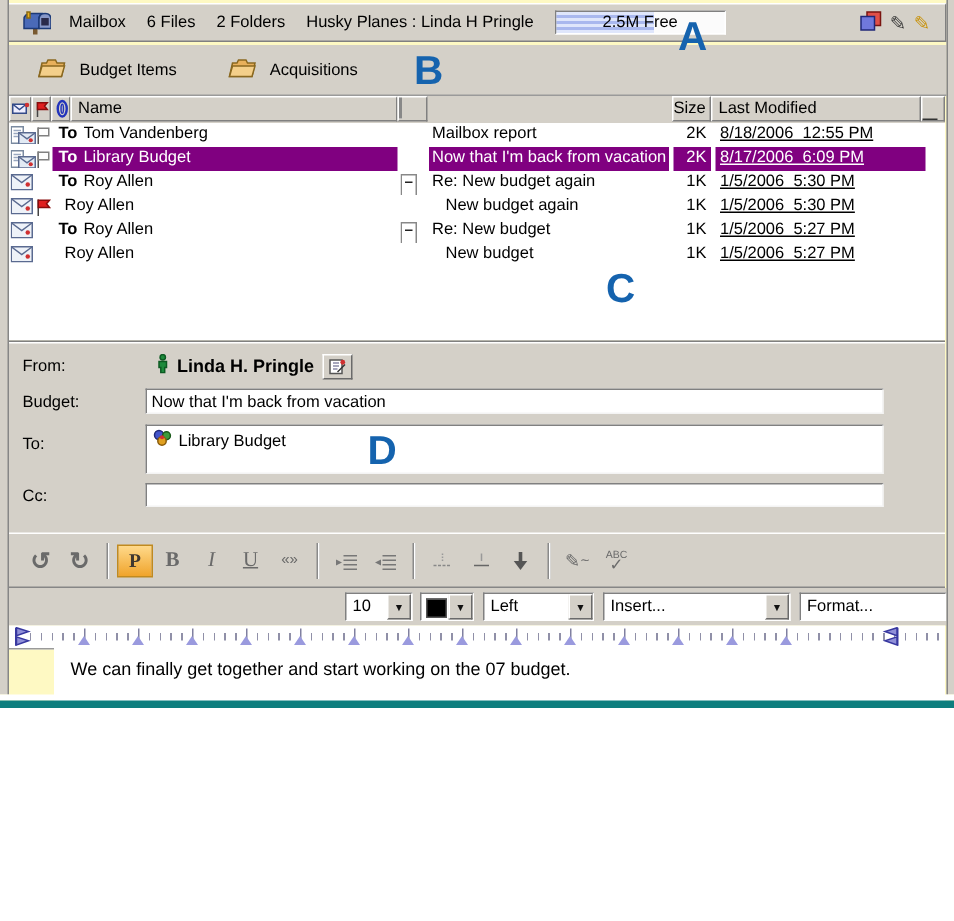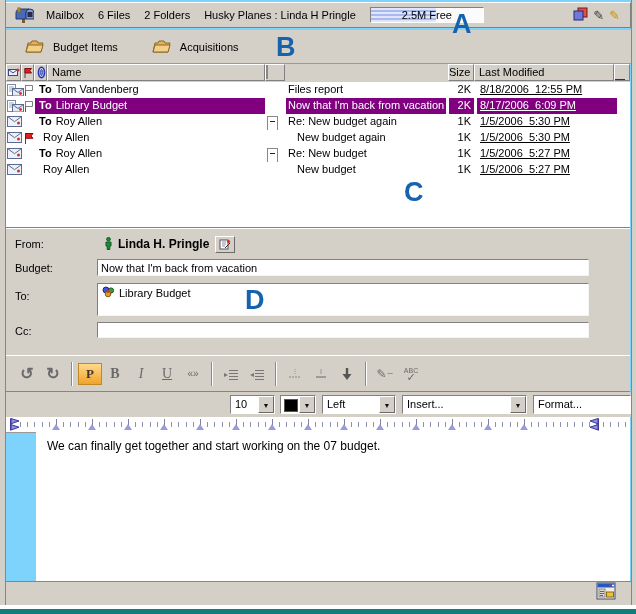--- a/index.html
+++ b/index.html
@@ -1,16 +1,16 @@
 <!DOCTYPE html>
 <html><head>
 <meta charset="utf-8">
 <style>
   html,body{margin:0;padding:0;background:#fff;}
-  .window{position:relative;width:636px;height:614px;background:#7dd3fc;overflow:hidden;
+  .window{position:relative;width:636px;height:472px;background:#fef9c3;overflow:hidden;
     font-family:"Liberation Sans",sans-serif;font-size:11px;color:#000;}
   
   .edge-left{position:absolute;left:0;top:0;bottom:9px;width:5px;background:#d4d0c8;border-right:1px solid #868686;z-index:6;}
   .edge-right{position:absolute;right:0;top:0;bottom:9px;width:4px;background:#d4d0c8;border-left:1px solid #868686;z-index:6;}
   .bottom-white{position:absolute;left:0;right:0;bottom:5px;height:4px;background:#fff;z-index:6;}
   .desktop-edge{position:absolute;left:0;right:0;bottom:0;height:5px;background:#0e7e7e;z-index:6;}
   
   .topbar{position:absolute;left:5px;right:5px;top:2px;height:26px;background:#d4d0c8;
     border:1px solid;border-color:#fff #808080 #808080 #fff;display:flex;align-items:center;box-sizing:border-box;}
   .topbar .t{margin-right:14px;white-space:nowrap;}
@@ -196,21 +196,21 @@
             <rect x="5.5" y="4.5" width="11" height="7.5" fill="#e2eaf4" stroke="#5a6a90"></rect>
             <path d="M5.5 4.5l5.5 4 5.5-4" fill="none" stroke="#5a6a90"></path>
             <circle cx="13.5" cy="9.5" r="1.4" fill="#d03030"></circle>
           </svg></span>
       <span class="c-flag"><svg width="11" height="13" viewBox="0 0 11 13">
             <path d="M1.5 1 v11" stroke="#555"></path>
             <path d="M1.5 1.5 h7 v5 h-7 z" fill="#fdfdfd" stroke="#808080"></path>
           </svg></span>
       <span class="c-name"><b>To</b><span>Tom Vandenberg</span></span>
 
-      <span class="c-subj">Files report</span>
+      <span class="c-subj">Mailbox report</span>
       <span class="c-size">2K</span>
       <span class="c-date">8/18/2006  12:55 PM</span>
     </div>
       <div class="mrow sel">
       <span class="c-icon"><svg width="17" height="13" viewBox="0 0 17 13">
             <rect x="0.5" y="0.5" width="8" height="11" fill="#fff" stroke="#7a8aa0"></rect>
             <path d="M2 3h5M2 5h5M2 7h4" stroke="#9aa8c0"></path>
             <rect x="5.5" y="4.5" width="11" height="7.5" fill="#e2eaf4" stroke="#5a6a90"></rect>
             <path d="M5.5 4.5l5.5 4 5.5-4" fill="none" stroke="#5a6a90"></path>
             <circle cx="13.5" cy="9.5" r="1.4" fill="#d03030"></circle>

